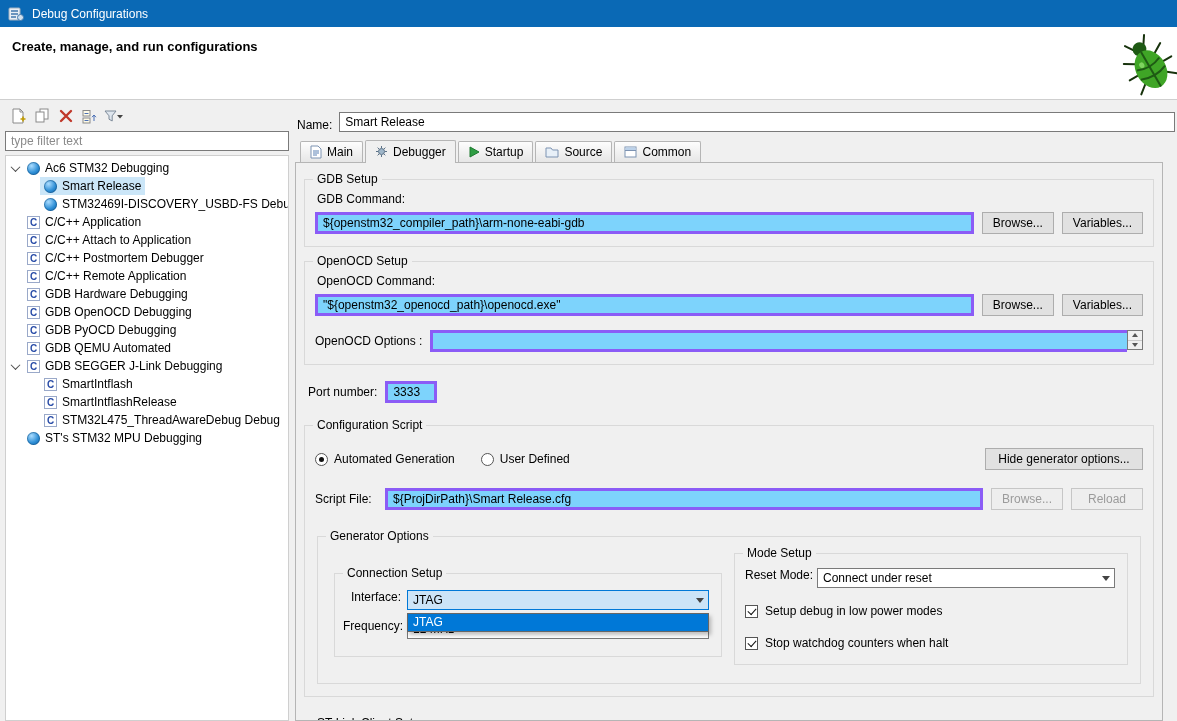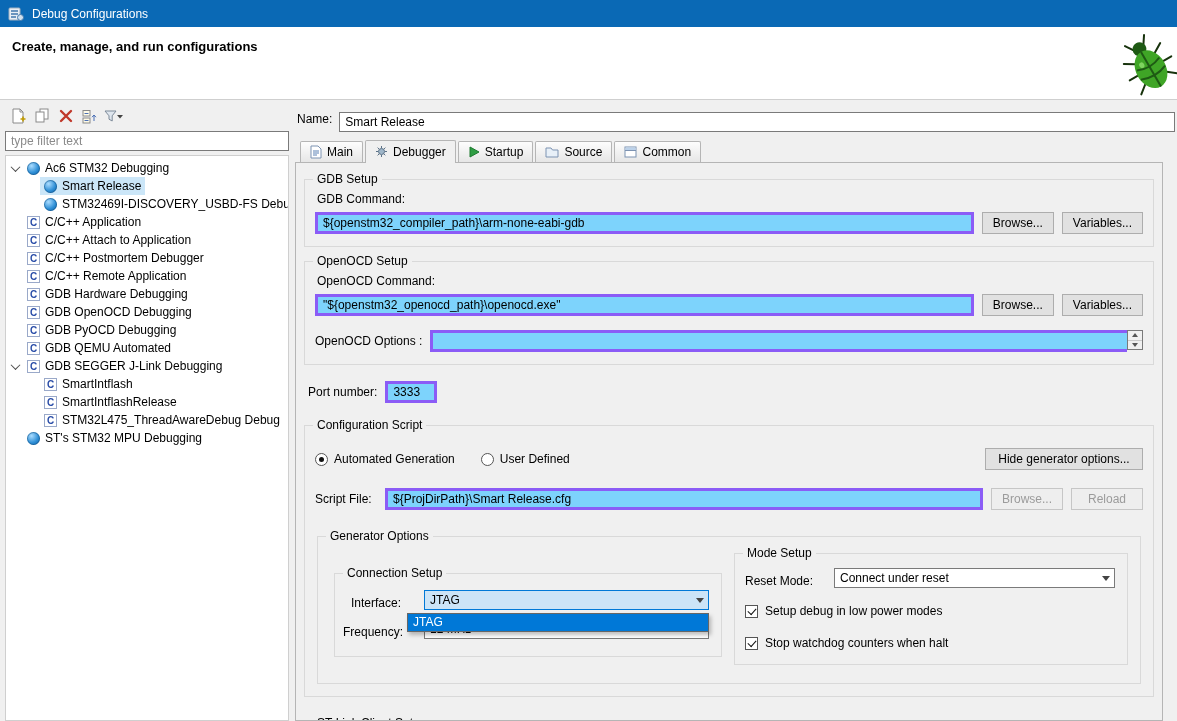--- a/index.html
+++ b/index.html
@@ -33,21 +33,21 @@
   .ac6-ball{width:13px;height:13px;border-radius:50%;flex:none;
     background:radial-gradient(circle at 35% 30%,#aadcff,#2f8fd6 55%,#0b5a9e);
     box-shadow:inset 0 0 0 1px rgba(10,70,120,.45)}
   .c-box{width:13px;height:13px;background:#fff;border:1px solid #9aa9c9;color:#2b4ea8;
     font-size:10px;font-weight:bold;line-height:11px;text-align:center;flex:none}
   .launch-tri{width:0;height:0;border-top:5px solid transparent;border-bottom:5px solid transparent;
     border-left:9px solid #2f9e44;flex:none;margin:0 2px}
 
   
   .right-panel{flex:1;padding:4px 14px 0 0;display:flex;flex-direction:column;min-width:0}
-  .name-row{display:flex;align-items:flex-start;gap:7px;margin:4px 0 8px 2px;margin-right:-12px}
+  .name-row{display:flex;align-items:flex-end;gap:7px;margin:4px 0 8px 2px;margin-right:-12px}
   .name-row input{flex:1;height:20px;border:1px solid #7a7a7a;padding:0 5px;font:inherit;background:#fff}
 
   .tabs{display:flex;align-items:flex-end;padding-left:5px;position:relative;z-index:2}
   .tab{display:flex;align-items:center;gap:5px;height:21px;padding:0 9px;border:1px solid #b5b5b5;border-bottom:none;
     border-radius:2px 2px 0 0;background:linear-gradient(#fdfdfd,#e6e6e6);margin-right:2px;cursor:default}
   .tab.active{background:#f0f0f0;height:23px;margin-bottom:-1px;padding-bottom:1px}
   .tab-ic{display:inline-flex;align-items:center}
 
   .tab-content{border:1px solid #b5b5b5;background:#f0f0f0;flex:1;overflow:hidden;padding:4px 6px 0 6px;position:relative}
 
@@ -83,21 +83,21 @@
   .push-right{margin-left:auto}
 
   .script-row{margin-top:18px}
   .script-row .inline-label{width:62px}
 
   
   .genopts{height:148px;margin-top:26px}
   .subgroup{position:absolute;border:1px solid #d9d9d9}
   .conn-group{left:16px;top:36px;width:388px;height:84px}
   .mode-group{left:416px;top:16px;right:12px;height:112px}
-  .abs-row{position:absolute;left:8px;right:12px;display:flex;align-items:flex-end;gap:23px}
+  .abs-row{position:absolute;left:8px;right:12px;display:flex;align-items:flex-start;gap:6px}
   .r-label{width:58px;text-align:right;flex:none;white-space:nowrap}
   .l-label{width:66px;flex:none;white-space:nowrap}
 
   .combo{height:20px;background:#fff;border:1px solid #7a7a7a;display:flex;align-items:center;flex:1;min-width:0;cursor:default}
   .combo-text{flex:1;padding:0 5px;white-space:nowrap;overflow:hidden;line-height:18px}
   .combo-btn{width:17px;height:100%;display:flex;align-items:center;justify-content:center;flex:none}
   .combo-btn .car.down{border-top:5px solid #444;border-left-width:4px;border-right-width:4px}
   .combo.open{background:#cce4f7;border-color:#0078d7}
 
   .dropdown{position:absolute;left:72px;right:12px;top:39px;height:19px;background:#fff;border:1px solid #666;

